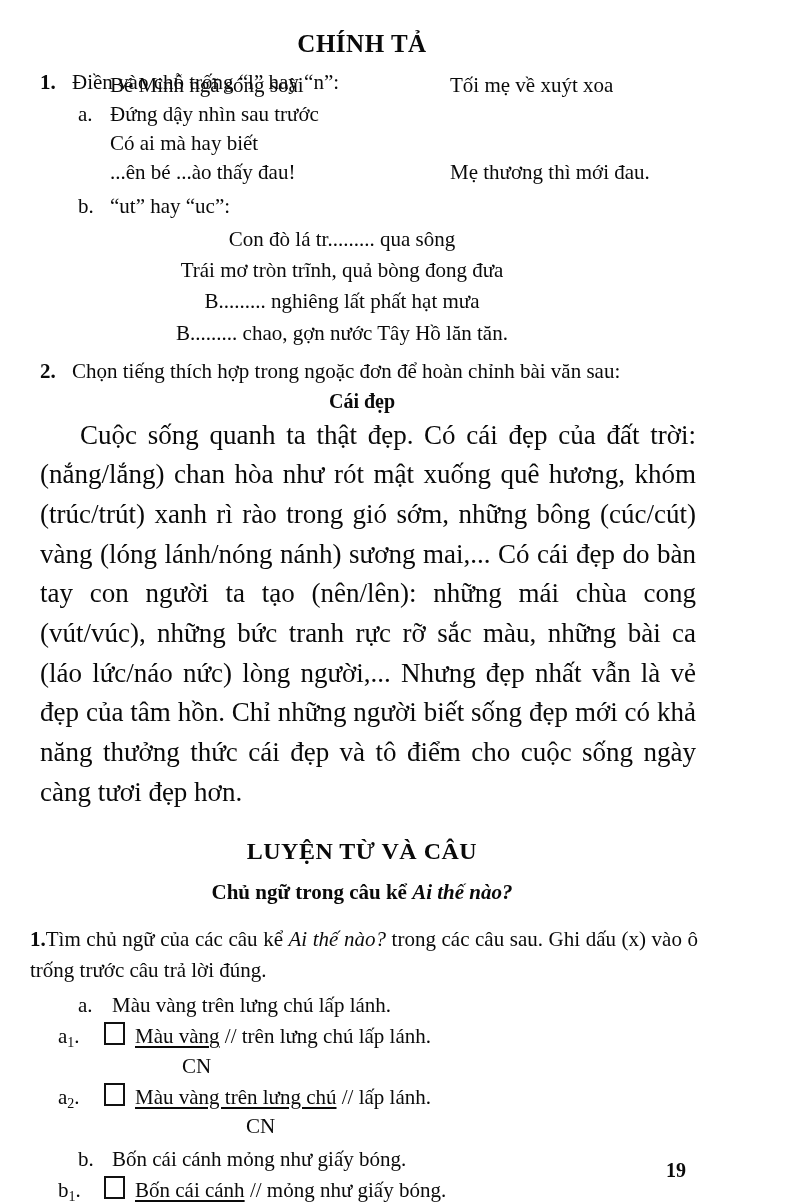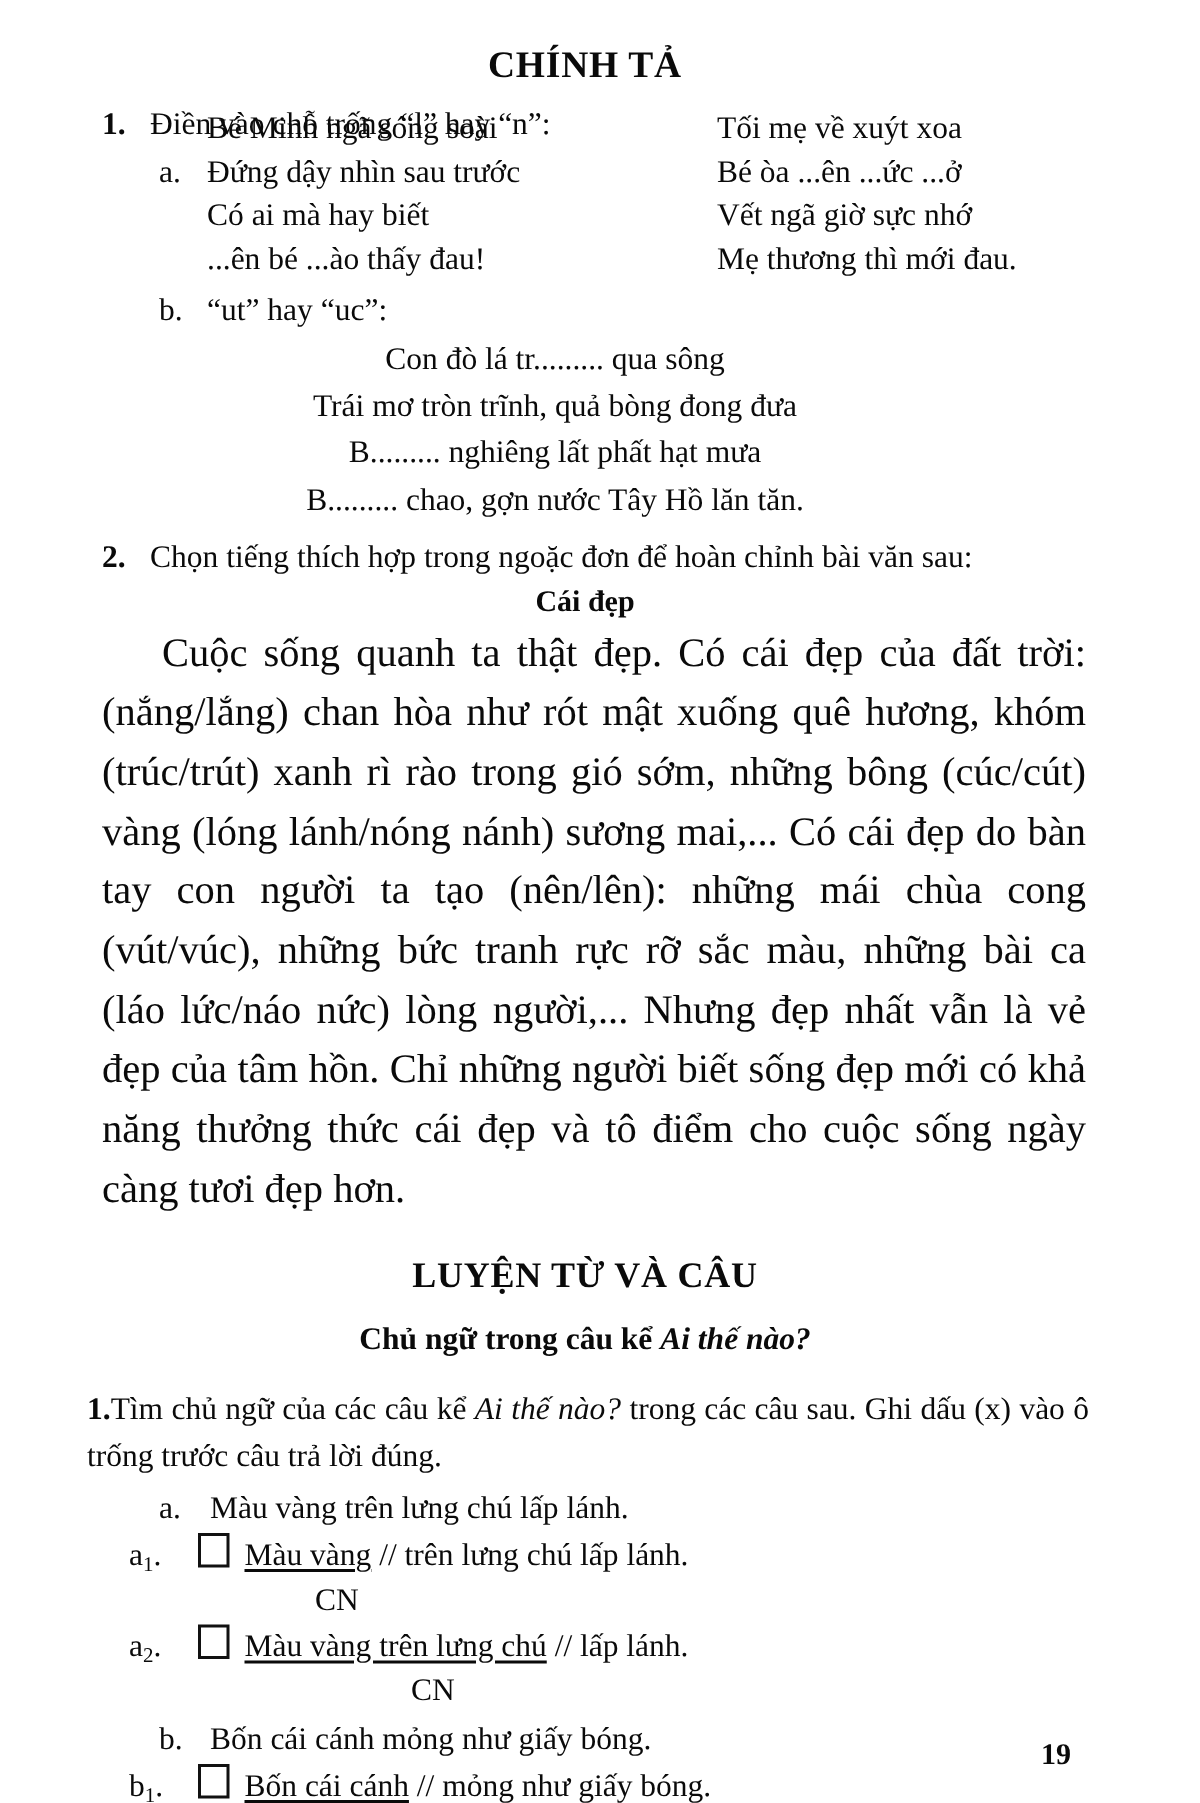--- a/index.html
+++ b/index.html
@@ -15,21 +15,20 @@
     font-family: "Liberation Serif", "DejaVu Serif", serif;
     color: #0a0a0a;
     overflow: hidden;
   }
   .page {
     position: relative;
     width: 724px;
     height: 1202px;
     padding: 0;
     box-sizing: border-box;
-    margin-left: 28px;
   }
 
   
   .section-title {
     text-align: center;
     font-weight: bold;
     font-size: 25px;
     letter-spacing: 0.5px;
     margin: 0;
     padding-top: 30px;
@@ -234,25 +233,23 @@
   <div class="sub" style="margin-top:4px;">
     <span class="sub-letter">a.</span>
   </div>
   <div class="verse-cols" style="margin-top:-29px;">
     <div class="verse-row">
       <span class="col-l">Bé Minh ngã sóng soài</span>
       <span class="col-r">Tối mẹ về xuýt xoa</span>
     </div>
     <div class="verse-row">
       <span class="col-l">Đứng dậy nhìn sau trước</span>
-      <span class="col-r">Bé òa ...ên ...ức ...ở</span>
     </div>
     <div class="verse-row">
       <span class="col-l">Có ai mà hay biết</span>
-      <span class="col-r">Vết ngã giờ sực nhớ</span>
     </div>
     <div class="verse-row">
       <span class="col-l">...ên bé ...ào thấy đau!</span>
       <span class="col-r">Mẹ thương thì mới đau.</span>
     </div>
   </div>
 
   <div class="sub" style="margin-top:5px;">
     <span class="sub-letter">b.</span>
     <span>“ut” hay “uc”:</span>

